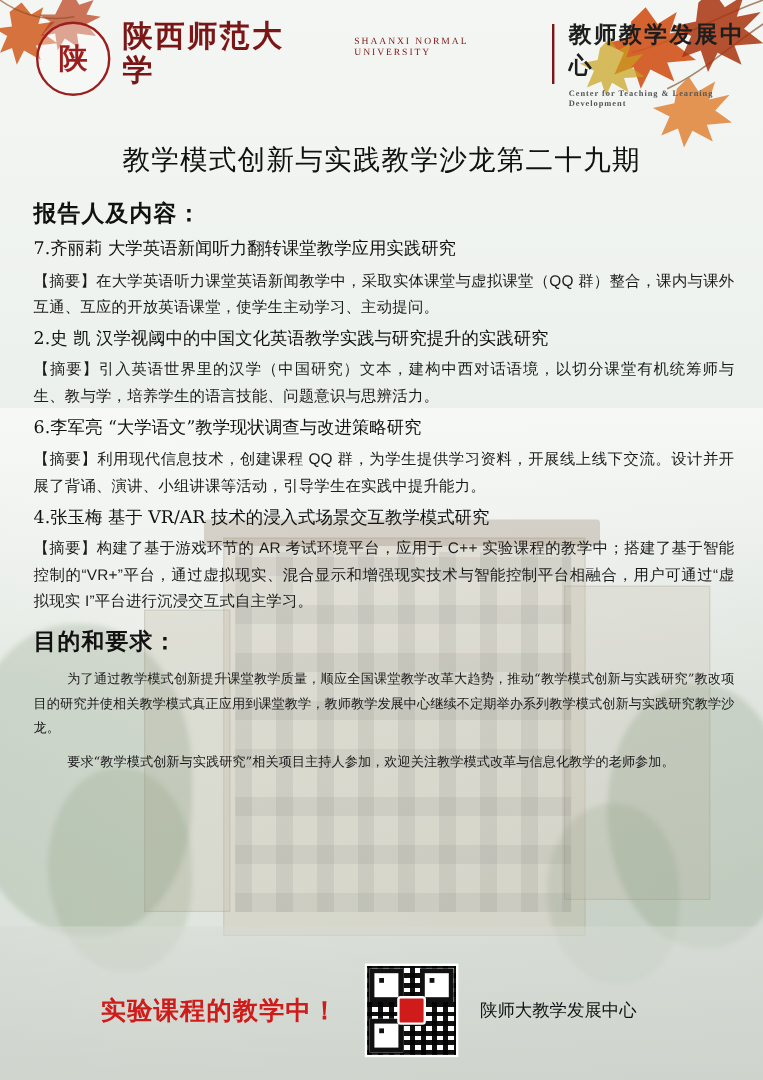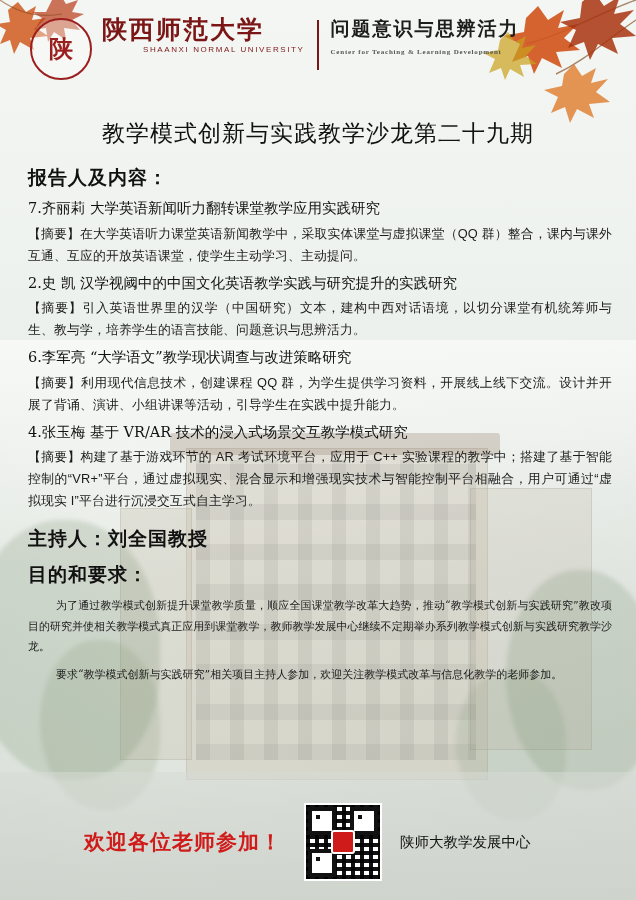--- a/index.html
+++ b/index.html
@@ -103,37 +103,36 @@
     font-size: 24px;
     font-weight: bold;
     font-family: "DejaVu Serif", "Liberation Serif", serif;
     flex: 0 0 auto;
     margin-top: 2px;
     background: rgba(255,255,255,0.35);
   }
   .univ-block {
     margin-left: 10px;
     display: flex;
-    flex-direction: column;
     justify-content: center;
   }
   .univ-cn {
     font-size: 25px;
     font-weight: bold;
     color: #7b1616;
     letter-spacing: 2px;
     font-family: "DejaVu Serif", "Liberation Serif", serif;
     line-height: 1.15;
   }
   .univ-en {
     font-size: 8px;
     color: #7b1616;
     letter-spacing: 1.6px;
-    margin-top: 0;
-    font-family: Liberation Sans, sans-serif;
+    margin-top: 14px;
+    font-family: Liberation Serif, serif;
     padding-left: 41px;
   }
   .divider-v {
     width: 2px;
     height: 50px;
     background: #7b1616;
     margin: 4px 12px 0 12px;
     flex: 0 0 auto;
   }
   .center-block {
@@ -336,21 +335,21 @@
   </svg>
 
   <div class="header">
     <div class="seal">陕</div>
     <div class="univ-block">
       <div class="univ-cn">陕西师范大学</div>
       <div class="univ-en">SHAANXI NORMAL UNIVERSITY</div>
     </div>
     <div class="divider-v"></div>
     <div class="center-block">
-      <div class="center-cn">问题意识与思辨活力</div>
+      <div class="center-cn">教师教学发展中心</div>
       <div class="center-en">Center for Teaching &amp; Learning Development</div>
     </div>
   </div>
 
   <div class="content">
 
     <div class="poster-title">教学模式创新与实践教学沙龙第二十九期</div>
 
     <div class="section-head">报告人及内容：</div>
 
@@ -367,31 +366,30 @@
     <div>
       <div class="talk-title">6.李军亮  “大学语文”教学现状调查与改进策略研究</div>
       <div class="abstract">【摘要】利用现代信息技术，创建课程 QQ 群，为学生提供学习资料，开展线上线下交流。设计并开展了背诵、演讲、小组讲课等活动，引导学生在实践中提升能力。</div>
     </div>
 
     <div>
       <div class="talk-title">4.张玉梅  基于 VR/AR 技术的浸入式场景交互教学模式研究</div>
       <div class="abstract">【摘要】构建了基于游戏环节的 AR 考试环境平台，应用于 C++ 实验课程的教学中；搭建了基于智能控制的“VR+”平台，通过虚拟现实、混合显示和增强现实技术与智能控制平台相融合，用户可通过“虚拟现实 I”平台进行沉浸交互式自主学习。</div>
     </div>
 
-    <div class="host-line">主持人：刘全国教授</div>
 
     <div class="section-head">目的和要求：</div>
 
     <div class="purpose-para">为了通过教学模式创新提升课堂教学质量，顺应全国课堂教学改革大趋势，推动“教学模式创新与实践研究”教改项目的研究并使相关教学模式真正应用到课堂教学，教师教学发展中心继续不定期举办系列教学模式创新与实践研究教学沙龙。</div>
     <div class="purpose-para">要求“教学模式创新与实践研究”相关项目主持人参加，欢迎关注教学模式改革与信息化教学的老师参加。</div>
 
   </div>
 
   <div class="footer">
-    <div class="welcome">欢迎各位老师参加！</div>
+    <div class="welcome">实验课程的教学中！</div>
     <div class="qr">
       <div class="qr-inner">
         <div class="qr-eye e1"></div>
         <div class="qr-eye e2"></div>
         <div class="qr-eye e3"></div>
         <div class="qr-center"></div>
       </div>
     </div>
     <div class="footer-org">陕师大教学发展中心</div>
   </div>

